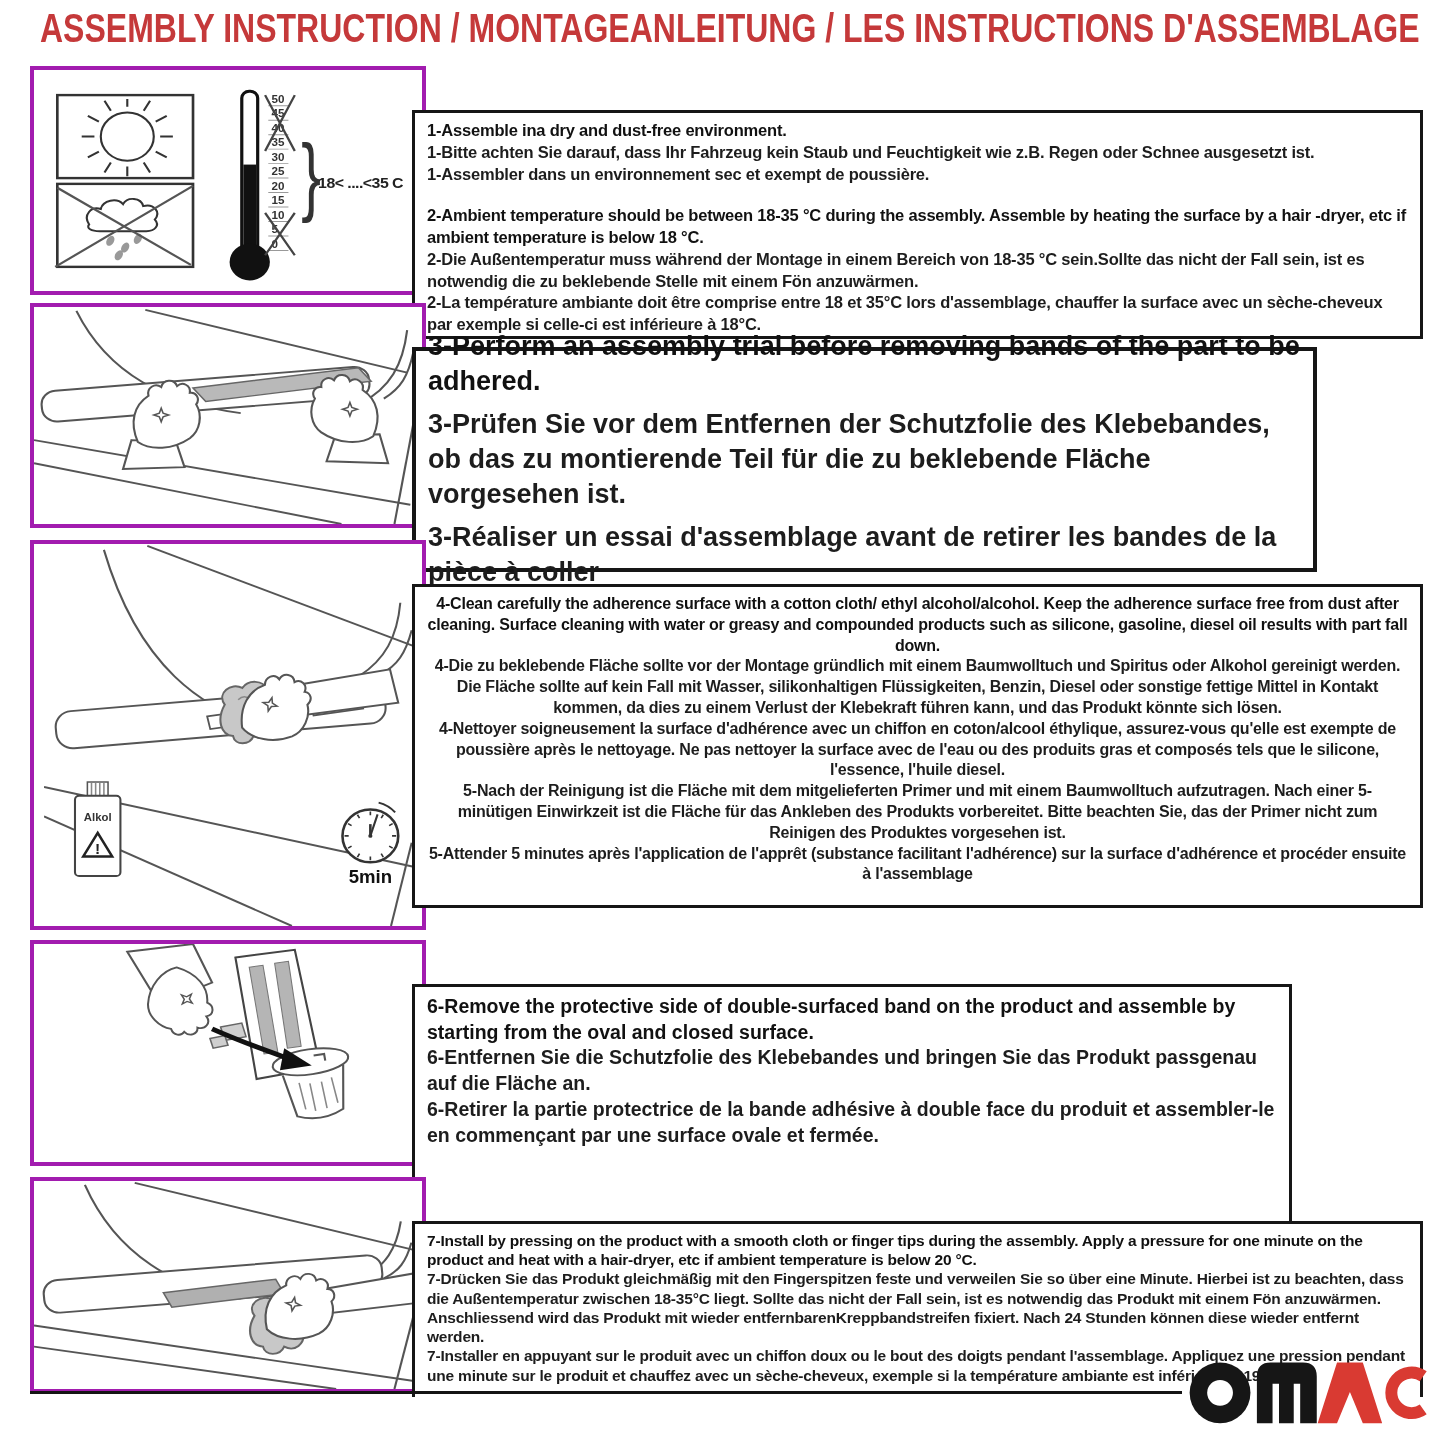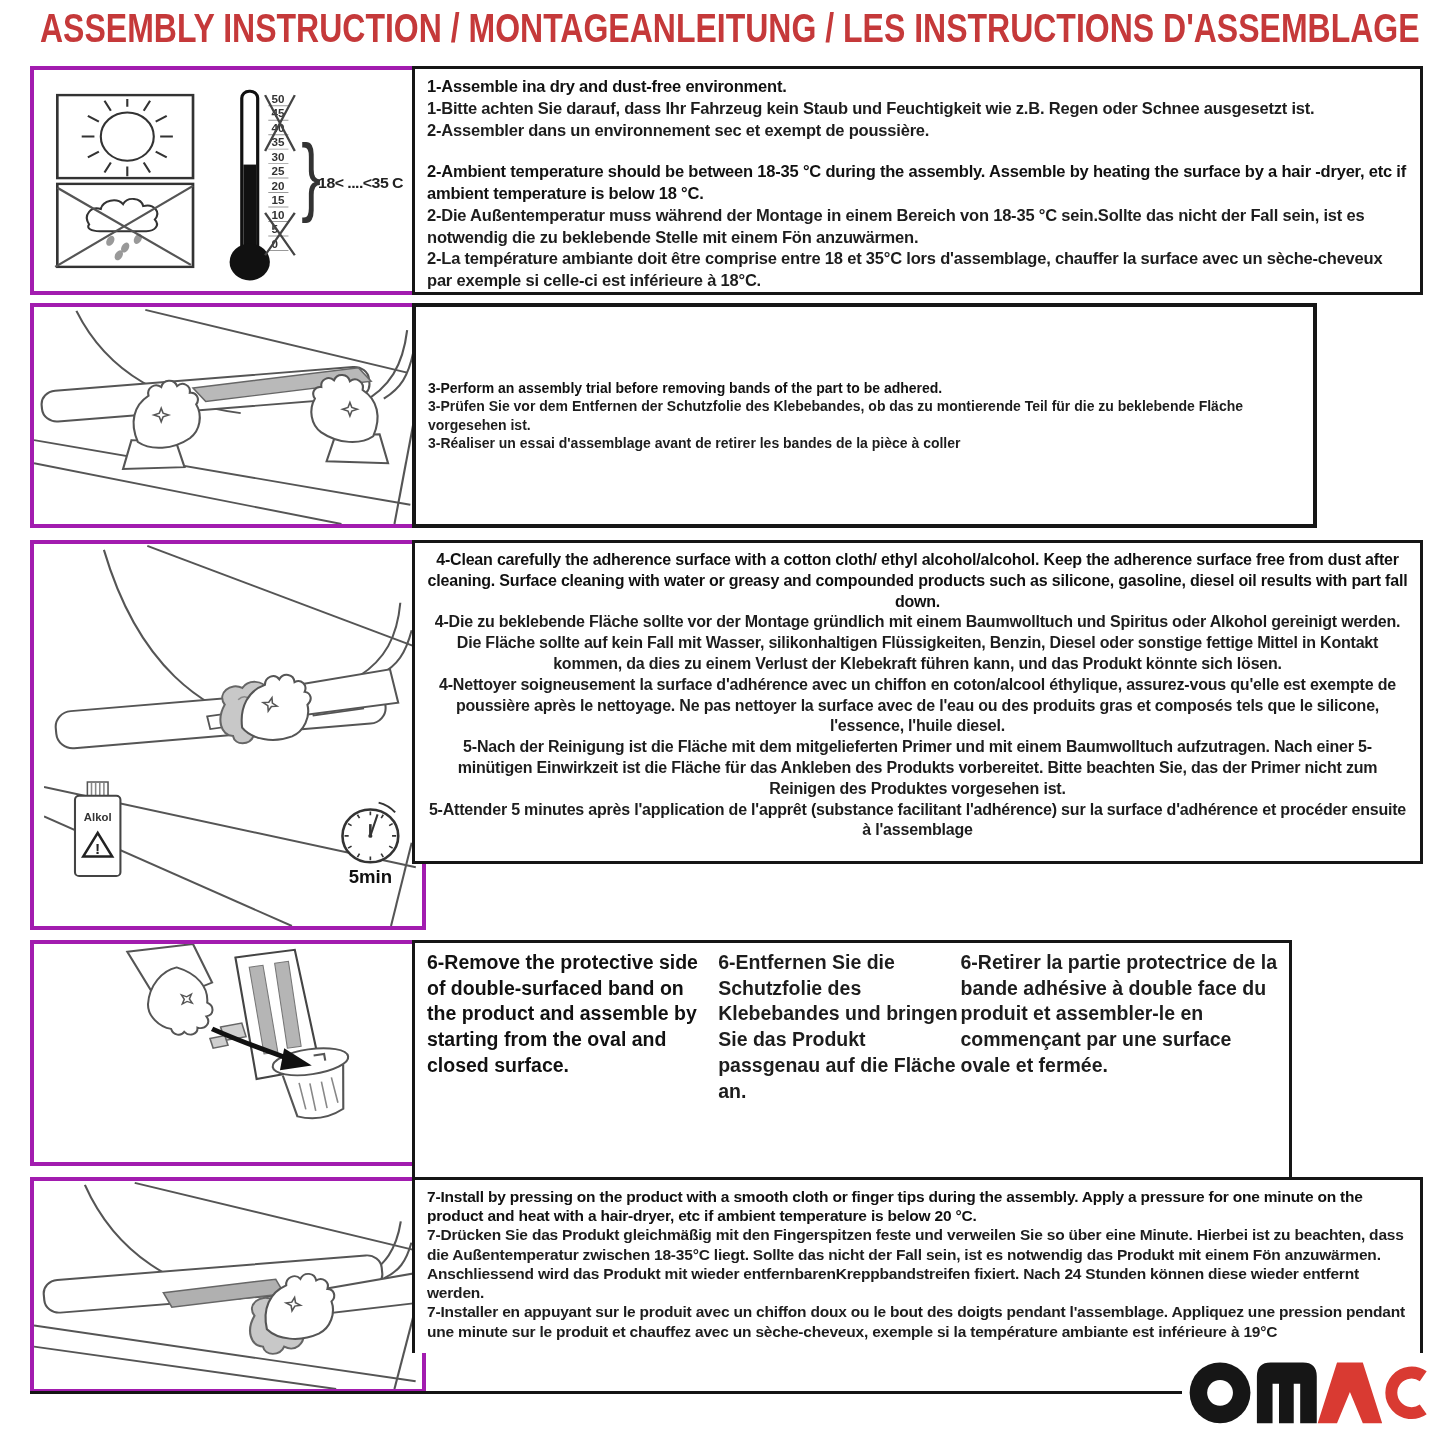--- a/index.html
+++ b/index.html
@@ -4,32 +4,32 @@
 <style>
   html,body{margin:0;padding:0;background:#ffffff;}
   body{width:1445px;height:1445px;position:relative;overflow:hidden;
        font-family:"Liberation Sans","DejaVu Sans",sans-serif;color:#1d1d1d;}
   .page{position:absolute;inset:0;}
   .title{position:absolute;left:40px;top:6px;font-size:40px;font-weight:700;
          color:#c5393a;white-space:nowrap;transform:scaleX(0.80);transform-origin:left top;
          letter-spacing:0px;}
   .panel{position:absolute;box-sizing:border-box;background:#fff;}
   .left{left:30px;width:396px;border:4px solid #a21caf;}
-  .right{left:412px;width:1011px;border:3px solid #161616;padding:7px 12px;}
+  .right{left:412px;width:1011px;border:3px solid #161616;padding:7px 12px;margin-top:44px;}
   #l1{top:66px;height:229px;}   #r1{top:66px;height:229px;}
   #l2{top:303px;height:225px;}  #r2{top:303px;height:225px;border-width:4px;display:flex;flex-direction:column;justify-content:center;}
   #l3{top:540px;height:390px;padding-left:10px;}  #r3{top:540px;height:324px;text-align:center;}
-  #l4{top:940px;height:226px;}  #r4{top:940px;height:255px;display:flex;flex-direction:row;justify-content:flex-start;}
+  #l4{top:940px;height:226px;}  #r4{top:940px;height:255px;display:flex;flex-direction:column;justify-content:flex-start;}
   #l5{top:1177px;height:216px;} #r5{top:1177px;height:176px;border-bottom:none;}
   .para{margin:0;font-weight:bold;}
   .bold{font-weight:700;color:#111;}
   .gap{margin-top:20px;}
   .gap-sm{margin-top:14px;}
   .fs1{font-size:16.5px;line-height:1.32;letter-spacing:-0.2px;}
-  .fs2{font-size:14px;line-height:1.3;max-width:905px;}
+  .fs2{font-size:27px;line-height:1.3;max-width:905px;gap:8px;}
   .fs3{font-size:16px;line-height:1.3;letter-spacing:-0.2px;}
   .fs4{font-size:19.5px;line-height:1.32;max-width:880px;}
   .fs5{font-size:15.5px;line-height:1.24;letter-spacing:-0.2px;}
   .panel svg{display:block;width:100%;height:100%;}
   .divider{position:absolute;left:30px;top:1391px;width:1152px;height:3px;background:#141414;}
   .logo{position:absolute;left:1188px;top:1356px;width:252px;height:70px;}
   .logo svg{width:252px;height:70px;display:block;}
   svg text{font-family:"Liberation Sans","DejaVu Sans",sans-serif;}
 </style>
 </head>
@@ -76,21 +76,21 @@
         <path d="M218,26 L246,84 M246,26 L218,84" stroke="#444" stroke-width="2.2" fill="none"></path>
         <path d="M218,148 L246,192 M246,148 L218,192" stroke="#444" stroke-width="2.2" fill="none"></path>
         <text transform="translate(252,140) scale(0.62,1)" font-size="90" fill="#333">}</text>
         <text x="268" y="122" font-size="15" font-weight="700" letter-spacing="-0.5" fill="#222">18&lt; ....&lt;35 C</text>
       </g>
     </svg>
   </div>
   <div class="panel right fs1" id="r1">
     <p class="para bold">1-Assemble ina dry and dust-free environment.</p>
     <p class="para">1-Bitte achten Sie darauf, dass Ihr Fahrzeug kein Staub und Feuchtigkeit wie z.B. Regen oder Schnee ausgesetzt ist.</p>
-    <p class="para">2-Assembler dans un environnement sec et exempt de poussière.</p>
+    <p class="para">1-Assembler dans un environnement sec et exempt de poussière.</p>
     <p class="para bold gap">2-Ambient temperature should be between 18-35 °C  during the assembly. Assemble by heating the surface by a hair -dryer, etc if ambient temperature is below 18 °C.</p>
     <p class="para">2-Die Außentemperatur muss während der Montage in einem Bereich von 18-35 °C  sein.Sollte das nicht der Fall sein, ist es notwendig die zu beklebende Stelle mit einem Fön anzuwärmen.</p>
     <p class="para">2-La température ambiante doit être comprise entre 18 et 35°C lors d'assemblage, chauffer la surface avec un sèche-cheveux par exemple si celle-ci est inférieure à 18°C.</p>
   </div>
 
   <div class="panel left" id="l2">
     <svg viewBox="0 0 366 225" preserveAspectRatio="none">
       <g stroke="#555" stroke-width="2" fill="none">
         <path d="M 40,4 C 70,70 125,100 195,110"></path>
         <path d="M 105,3 L 352,68"></path>

